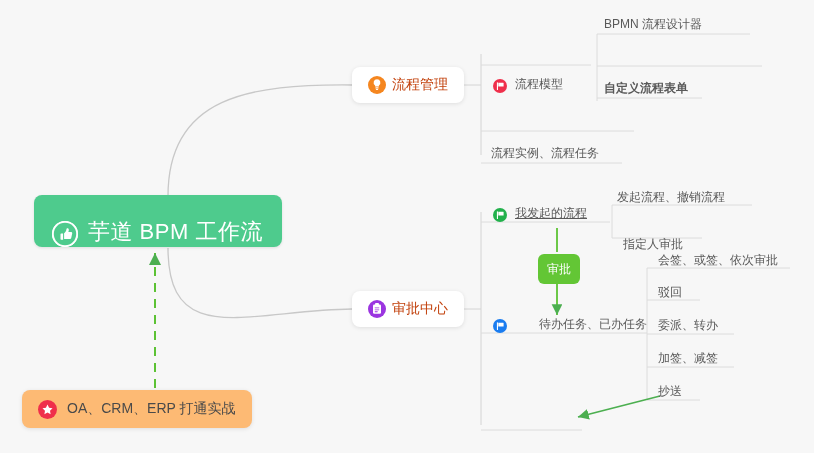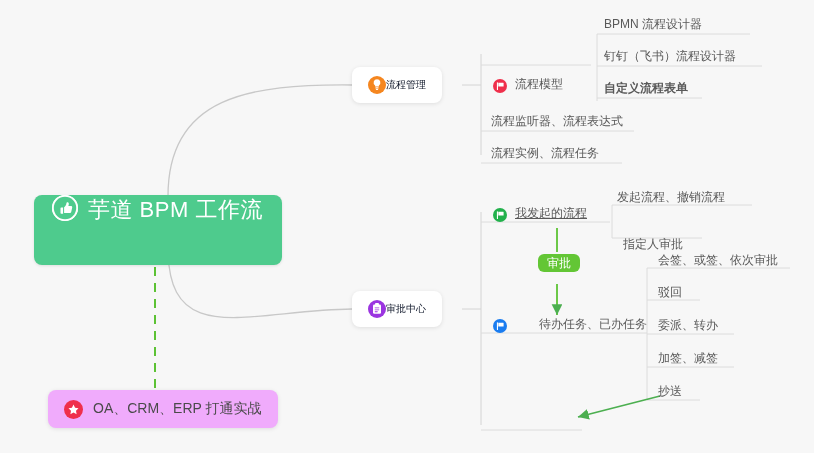--- a/index.html
+++ b/index.html
@@ -23,25 +23,25 @@
     height: 453px;
     pointer-events: none;
   }
 
   
   .root-node {
     position: absolute;
     left: 34px;
     top: 195px;
     width: 248px;
-    height: 70px;
+    height: 52px;
     background: #4ecb8d;
     border-radius: 8px;
     display: flex;
-    align-items: flex-start;
+    align-items: flex-end;
     box-sizing: border-box;
     padding-left: 18px;
     box-shadow: 0 1px 3px rgba(0,0,0,0.10);
   }
   .root-label {
     color: #ffffff;
     font-size: 22px;
     letter-spacing: 0.5px;
     margin-left: 10px;
     white-space: nowrap;
@@ -54,23 +54,23 @@
     border-radius: 8px;
     display: flex;
     align-items: center;
     box-sizing: border-box;
     padding: 0 16px;
     box-shadow: 0 1px 4px rgba(0,0,0,0.10);
     height: 36px;
     white-space: nowrap;
   }
   .card .card-label {
-    font-size: 10px;
-    color: #0f172a;
-    margin-left: 0;
+    font-size: 14px;
+    color: #c2410c;
+    margin-left: 6px;
   }
 
   
   .leaf {
     position: absolute;
     font-size: 12px;
     color: #595959;
     white-space: nowrap;
     display: flex;
     align-items: flex-end;
@@ -111,32 +111,32 @@
     flex: 0 0 auto;
   }
 
   
   .tag-green {
     position: absolute;
     background: #63c635;
     border-radius: 6px;
     color: #ffffff;
     font-size: 12px;
-    padding: 3px 9px;
+    padding: 9px 9px;
     white-space: nowrap;
     line-height: 1;
   }
 
   
   .bottom-card {
     position: absolute;
-    left: 48px;
+    left: 22px;
     top: 390px;
     height: 38px;
-    background: #f0abfc;
+    background: #fdba74;
     border-radius: 8px;
     display: flex;
     align-items: center;
     padding: 0 16px;
     box-sizing: border-box;
     box-shadow: 0 1px 4px rgba(0,0,0,0.10);
     white-space: nowrap;
   }
   .bottom-card .card-label {
     font-size: 14px;
@@ -233,30 +233,24 @@
         <rect x="3.9" y="3.3" width="1.1" height="7.6" rx="0.5" fill="#ffffff"></rect>
         <path d="M5.3 3.7h4.9a0.4 0.4 0 0 1 0.4 0.4v3.1a0.4 0.4 0 0 1-0.4 0.4H5.3z" fill="#ffffff"></path>
       </svg>
     </span>
     <span class="leaf-label">流程模型</span>
   </div>
 
   <div class="leaf" style="left:604px; top:11px;">
     <span class="leaf-label">BPMN 流程设计器</span>
   </div>
-  <div class="leaf" style="left:604px; top:43px;">
-    <span class="leaf-label">钉钉（飞书）流程设计器</span>
-  </div>
   <div class="leaf" style="left:604px; top:75px;font-weight:bold;">
     <span class="leaf-label">自定义流程表单</span>
   </div>
 
-  <div class="leaf" style="left:491px; top:108px;">
-    <span class="leaf-label">流程监听器、流程表达式</span>
-  </div>
   <div class="leaf" style="left:491px; top:140px;">
     <span class="leaf-label">流程实例、流程任务</span>
   </div>
 
   <div class="card" style="left:352px; top:291px;">
     <span class="icon-circle" style="background:#9b35e0;">
       <svg width="18" height="18" viewBox="0 0 18 18">
         <rect x="5" y="4.4" width="8" height="9.4" rx="1.3" fill="#ffffff"></rect>
         <rect x="7" y="3.1" width="4" height="2.1" rx="0.9" fill="#ffffff"></rect>
         <rect x="6.6" y="7.4" width="4.8" height="0.9" rx="0.45" fill="#9b35e0"></rect>

